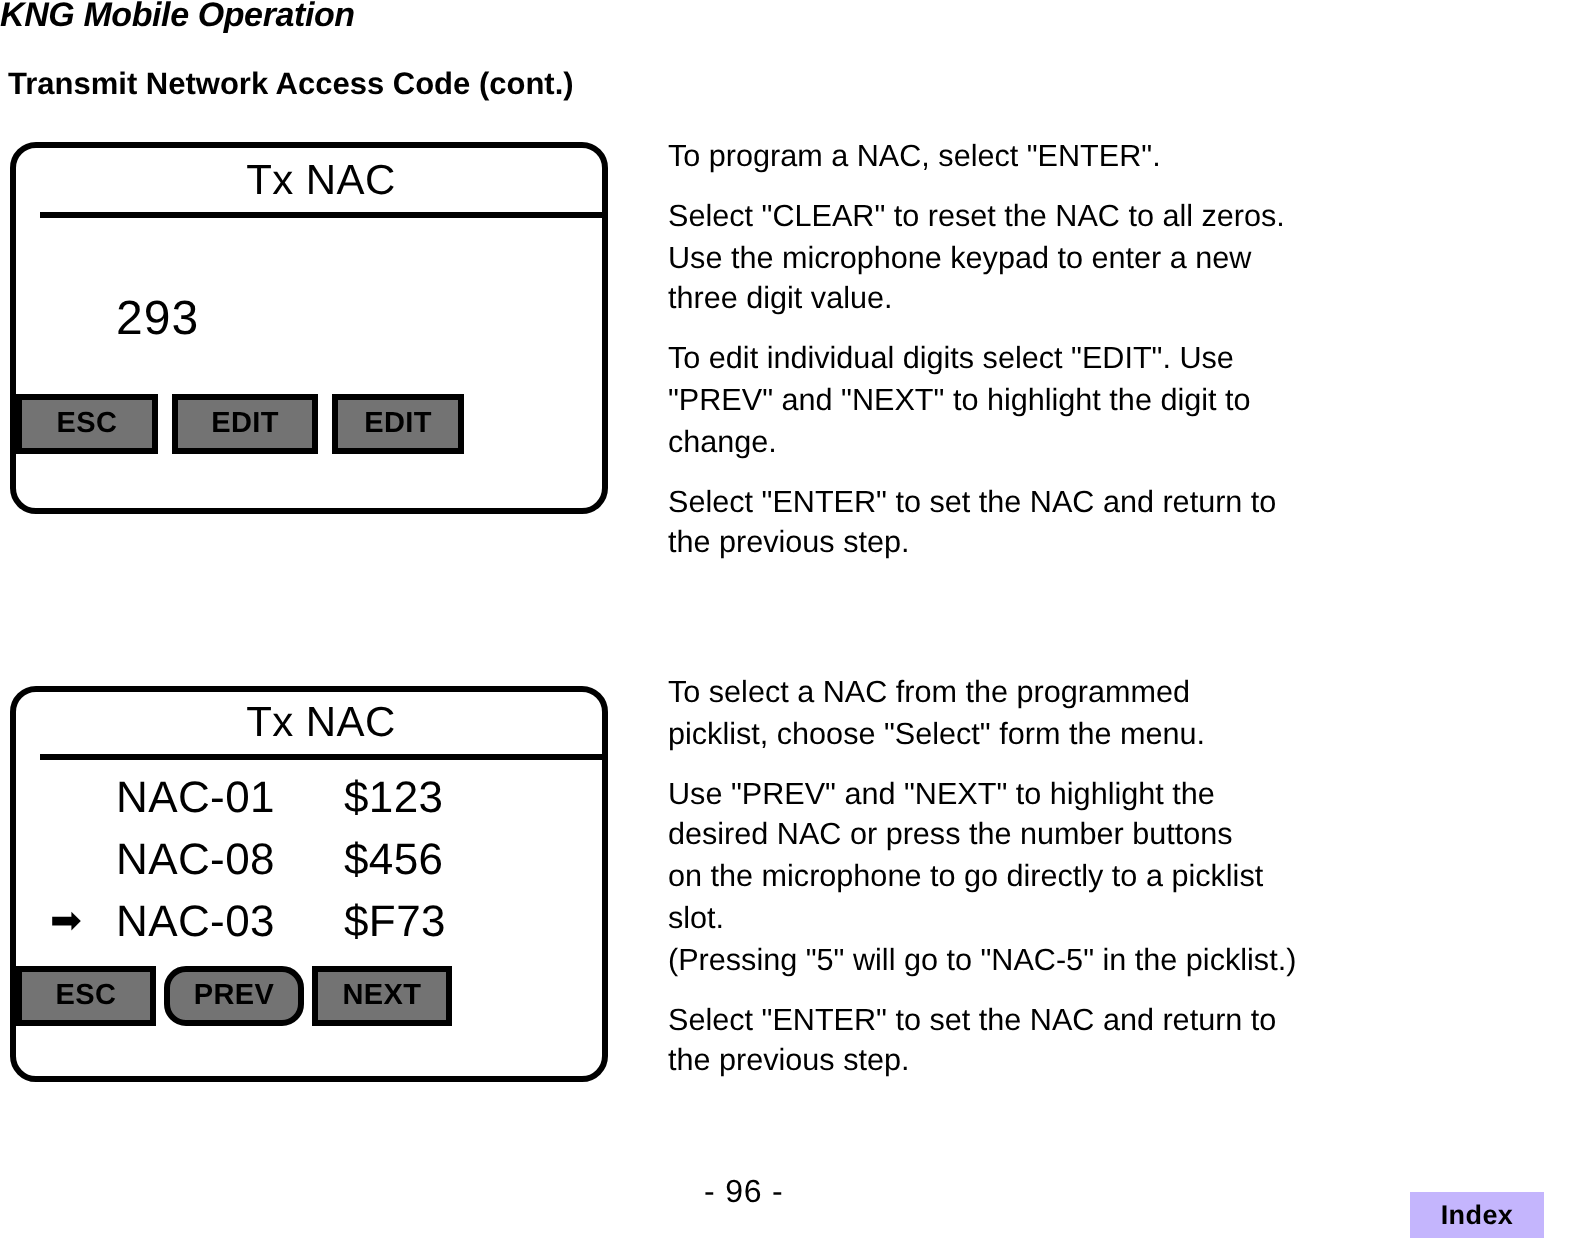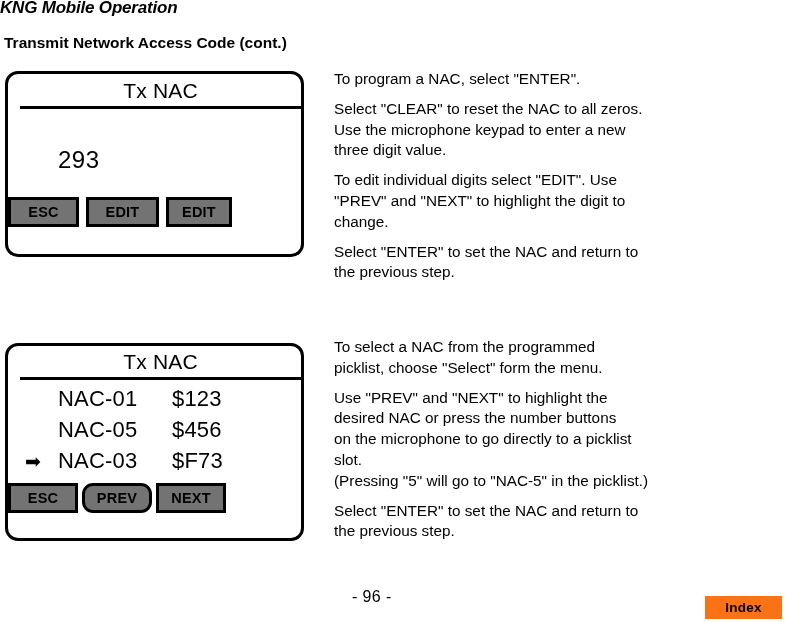--- a/index.html
+++ b/index.html
@@ -178,23 +178,23 @@
     position: absolute;
     left: 352px;
     top: 588px;
     font-size: 16px;
     letter-spacing: 0.4px;
   }
   .index-button {
     position: absolute;
     left: 705px;
     top: 596px;
-    width: 77px;
+    width: 67px;
     height: 23px;
-    background: #f97316;
+    background: #c4b5fd;
     color: #000000;
     font-size: 13.5px;
     font-weight: bold;
     display: flex;
     align-items: center;
     justify-content: center;
     letter-spacing: 0.2px;
   }
 </style>
 </head>
@@ -226,21 +226,21 @@
     <div class="picklist">
 
       <div class="pick-row">
         <span class="pick-marker"></span>
         <span class="pick-label">NAC-01</span>
         <span class="pick-value">$123</span>
       </div>
 
       <div class="pick-row">
         <span class="pick-marker"></span>
-        <span class="pick-label">NAC-05</span>
+        <span class="pick-label">NAC-08</span>
         <span class="pick-value">$456</span>
       </div>
 
       <div class="pick-row">
         <span class="pick-marker">➡</span>
         <span class="pick-label">NAC-03</span>
         <span class="pick-value">$F73</span>
       </div>
 
     </div>

